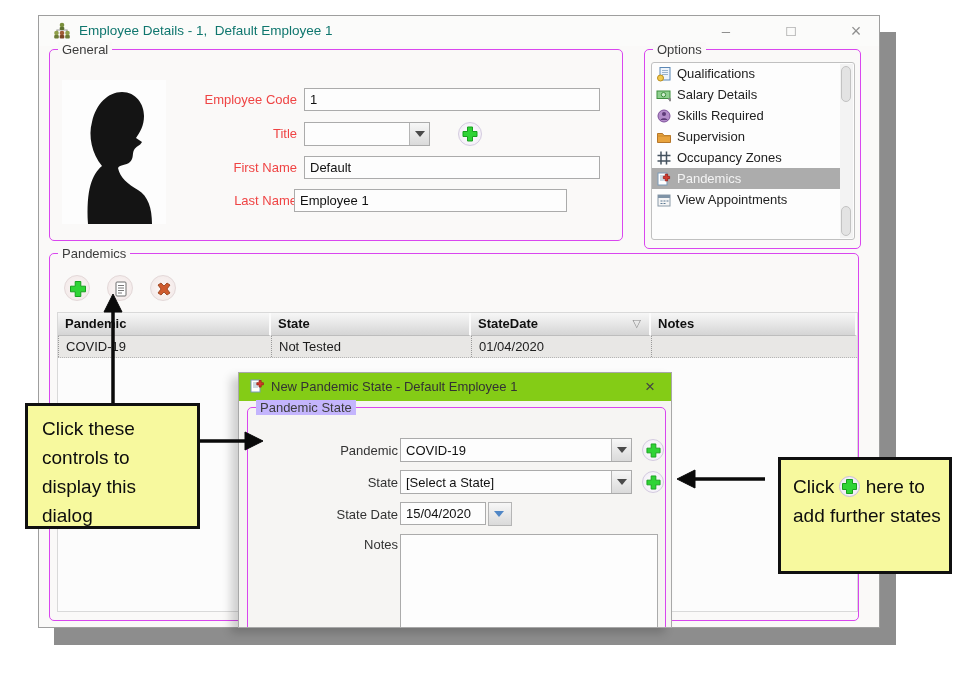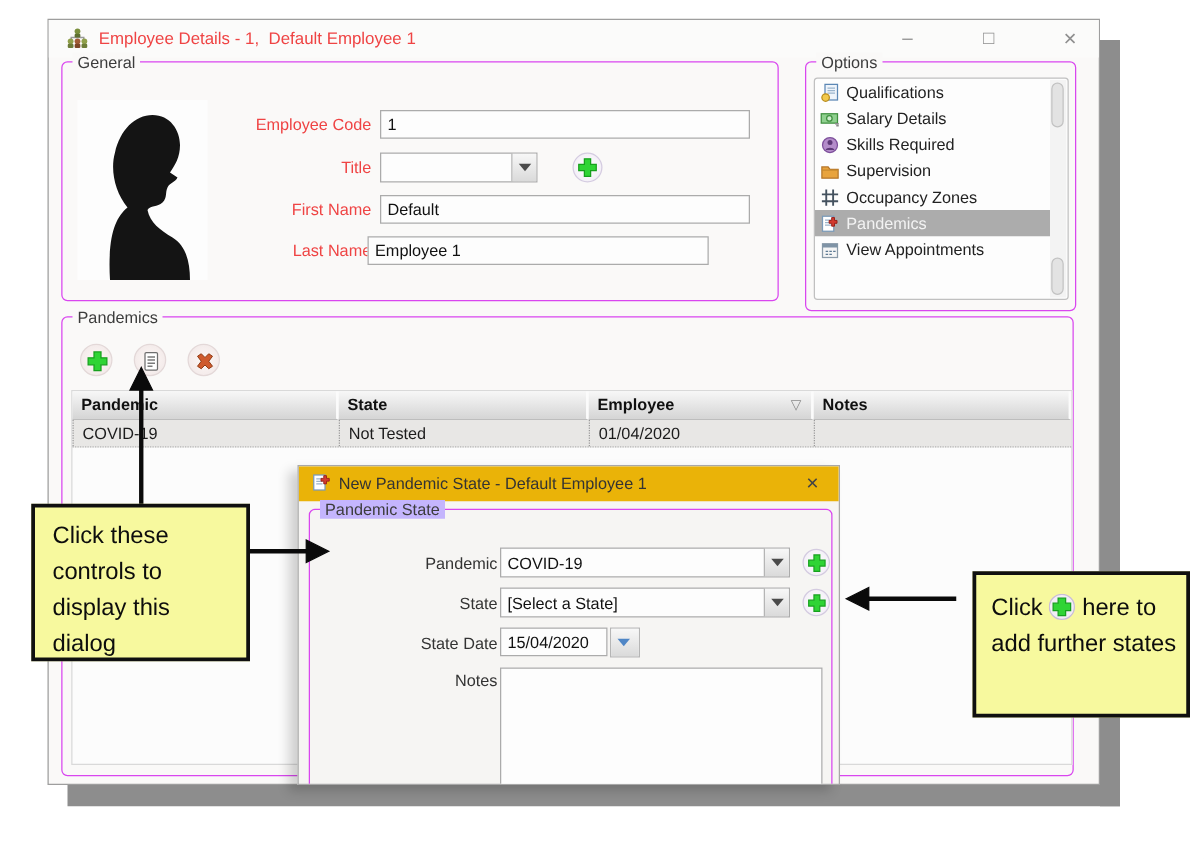--- a/index.html
+++ b/index.html
@@ -8,21 +8,21 @@
   .abs { position:absolute; }
 
   
   #page { position:relative; width:963px; height:687px; }
   .shadow { background:#8d8d8d; z-index:5; }
   #main-window { left:38px; top:15px; width:842px; height:613px;
     background:#faf9f8; border:1px solid #9e9e9e; z-index:10; }
 
   .titlebar { position:absolute; left:0; top:0; right:0; height:30px; background:#fbfbfa; }
   .titlebar .app-icon { position:absolute; left:14px; top:6px; width:18px; height:18px; }
-  .titlebar .title-text { position:absolute; left:40px; top:7px; font-size:13.5px; color:#ef4444; white-space:pre; }
+  .titlebar .title-text { position:absolute; left:40px; top:7px; font-size:13.5px; color:#0f766e; white-space:pre; }
   .win-btn { position:absolute; top:4px; width:34px; height:22px; text-align:center;
     color:#8f8f8f; font-size:15px; line-height:22px; cursor:default; }
   #btn-close-main { font-size:18px; }
 
   
   .groupbox { position:absolute; border:1px solid #d946ef; border-radius:5px; }
   .legend { position:absolute; top:-8px; left:8px; padding:0 4px; font-size:13px; color:#3c3c3c; background:#faf9f8; }
 
   
   #grp-general { left:10px; top:33px; width:574px; height:192px; }
@@ -67,21 +67,21 @@
     font-size:13px; font-weight:bold; color:#101010; padding:3px 0 0 7px; }
   .gh-sort { position:absolute; right:8px; top:4px; font-size:11px; font-weight:normal; color:#8a8a8a; }
   .grid-row { display:flex; height:22px; background:#e8e7e5; border-bottom:1px dotted #b5b5b5; }
   .gr-cell { font-size:13px; color:#1c1c1c; padding:3px 0 0 7px; border-left:1px dotted #9a9a9a; }
   .gr-cell:first-child { border-left:1px dotted #9a9a9a; }
 
   
   #dialog { left:238px; top:372px; width:434px; height:256px; background:#f6f5f3;
     border:1px solid #a8a8a8; z-index:30; overflow:hidden;
     box-shadow:-7px 5px 9px rgba(0,0,0,0.18); }
-  #dialog .titlebar { background:#eab308; height:28px; }
+  #dialog .titlebar { background:#84cc16; height:28px; }
   #dialog .title-text { left:32px; top:6px; font-size:13px; color:#333; }
   #dialog .app-icon { left:10px; top:5px; width:16px; height:16px; }
   #dlg-close { position:absolute; right:10px; top:3px; width:22px; height:22px;
     text-align:center; font-size:17px; color:#444; line-height:22px; }
   #grp-pstate { left:8px; top:34px; width:419px; height:240px; }
   #grp-pstate .legend { background:#c4b5fd; }
   .dlg-label { position:absolute; font-size:13px; color:#333; text-align:right; }
 
   
   .callout { position:absolute; background:#f7f99e; border:3px solid #101010;
@@ -254,21 +254,21 @@
 
       <div id="grid">
         <div class="grid-header">
           <div class="gh-cell" style="width:213px;">
             <span>Pandemic</span>
           </div>
           <div class="gh-cell" style="width:200px;">
             <span>State</span>
           </div>
           <div class="gh-cell" style="width:180px;">
-            <span>Employee</span>
+            <span>StateDate</span>
             <span class="gh-sort">▽</span>
           </div>
           <div class="gh-cell" style="width:206px;">
             <span>Notes</span>
           </div>
         </div>
         <div class="grid-row">
           <div class="gr-cell" style="width:213px;">COVID-19</div>
           <div class="gr-cell" style="width:200px;">Not Tested</div>
           <div class="gr-cell" style="width:180px;">01/04/2020</div>

